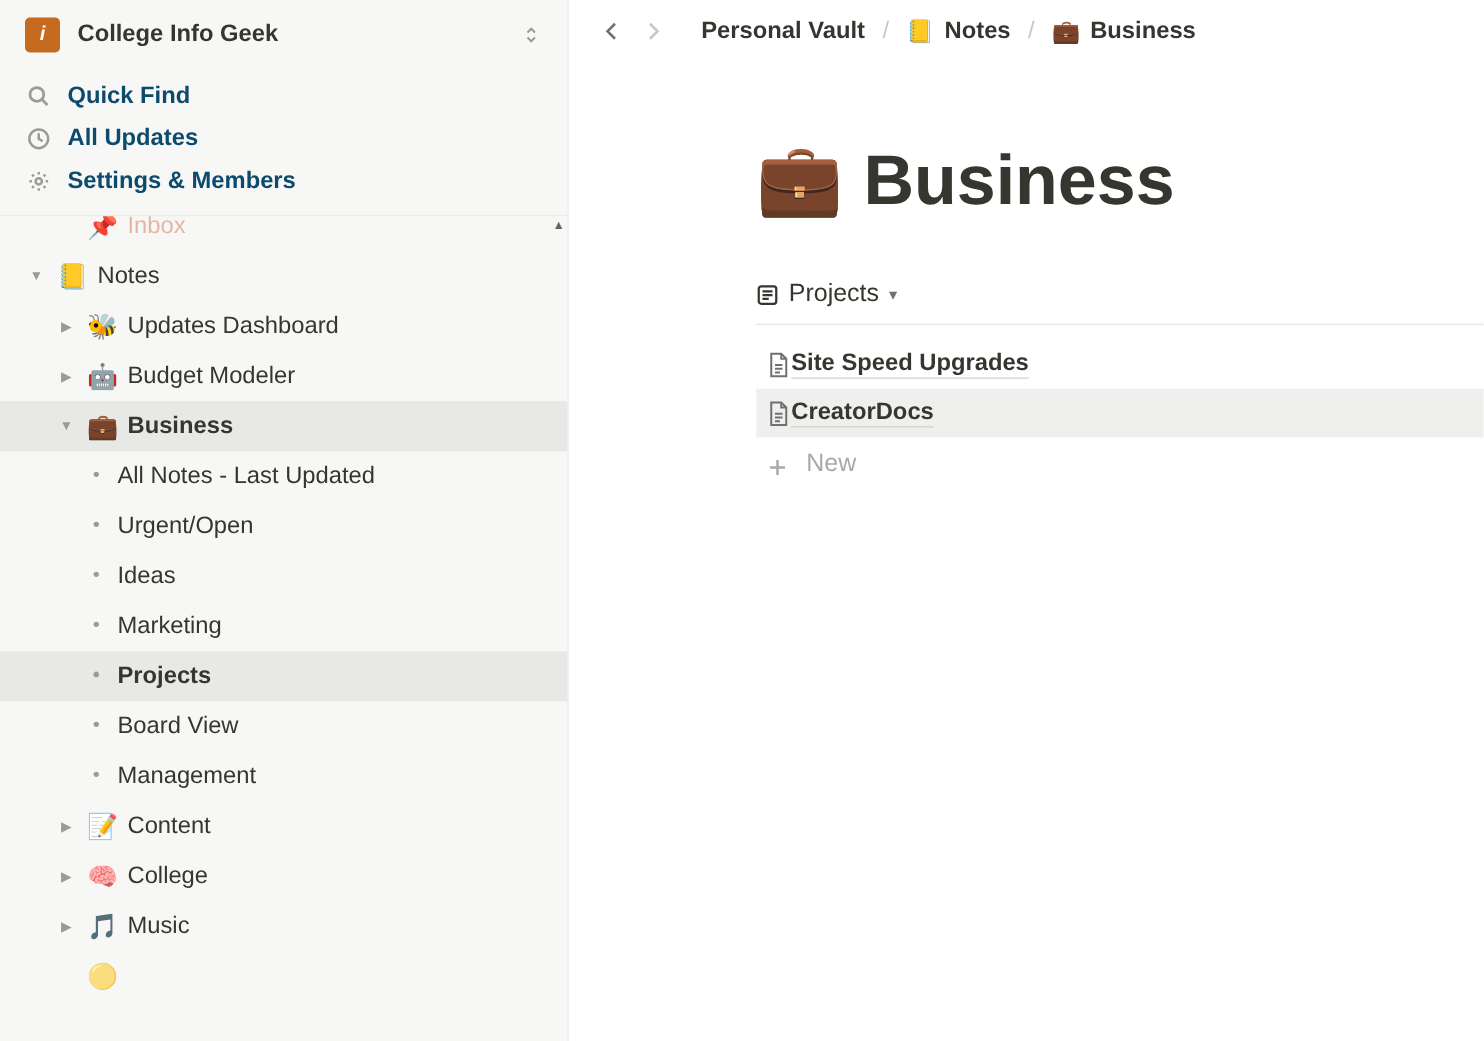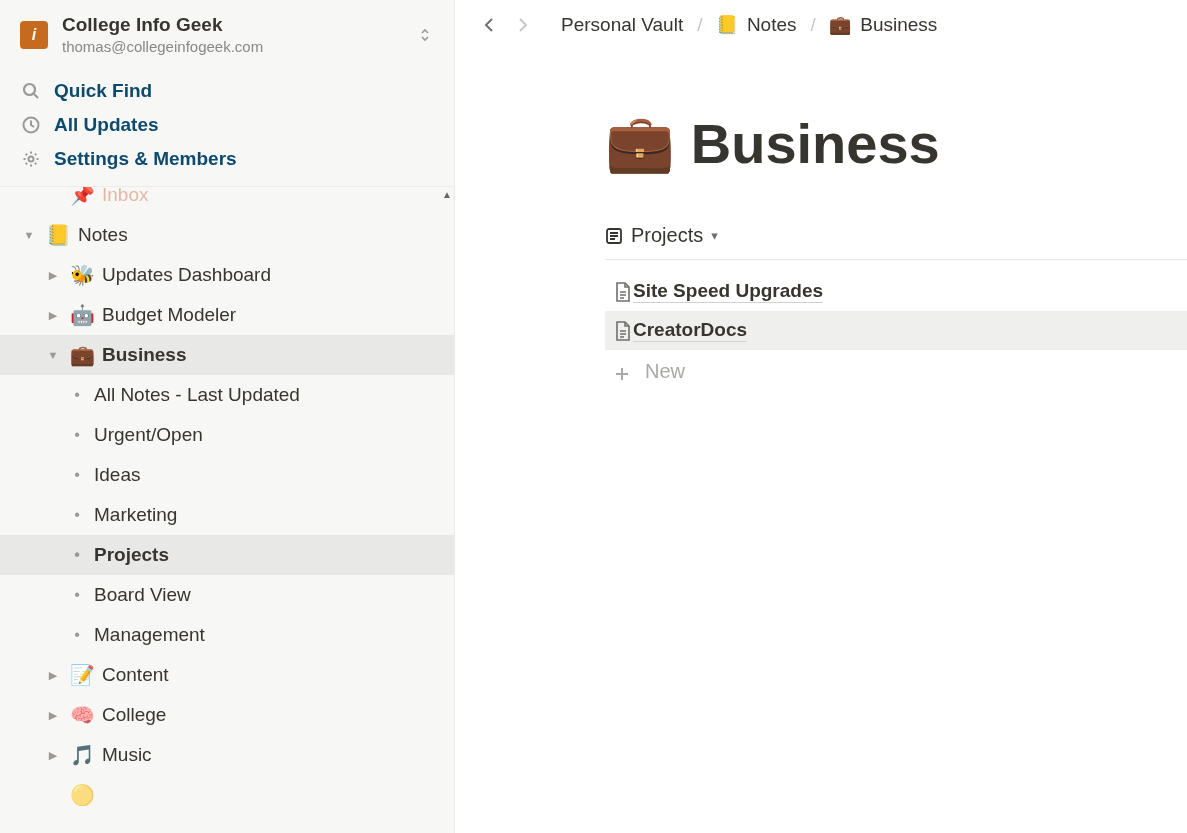--- a/index.html
+++ b/index.html
@@ -109,21 +109,21 @@
 .topbar {
   display: flex;
   align-items: center;
   padding: 14px 24px;
   gap: 10px;
   font-size: 19px;
 }
 .topbar .nav-arrow { width: 22px; height: 22px; color: #707070; display:flex; align-items:center; justify-content:center; cursor:pointer; }
 .topbar .nav-arrow.disabled { color: #c7c7c5; }
 .crumb-sep { color: #c7c7c5; padding: 0 4px; }
-.crumb { display: inline-flex; align-items: flex-end; gap: 8px; cursor:pointer; }
+.crumb { display: inline-flex; align-items: flex-end; gap: 8px; cursor:pointer;font-weight:bold; }
 .crumb-emoji { font-size: 18px; }
 .content {
   padding: 60px 0 0 0;
 }
 .page-title {
   display: flex;
   align-items: center;
   gap: 16px;
   padding-left: 150px;
   margin-bottom: 48px;
@@ -173,21 +173,20 @@
 svg { display: block; }
 </style>
 </head>
 <body>
 
 <div class="sidebar">
   <div class="workspace-header">
     <div class="ws-logo">i</div>
     <div class="ws-info">
       <div class="ws-name">College Info Geek</div>
-      <div class="ws-email">thomas@collegeinfogeek.com</div>
     </div>
     <div class="ws-chevron">
       <svg width="14" height="16" viewBox="0 0 14 16" fill="none" stroke="currentColor" stroke-width="1.6">
           <path d="M4 6l3-3 3 3M4 10l3 3 3-3"></path>
         </svg>
     </div>
   </div>
 
   <div class="nav-section">
     <div class="nav-item">

